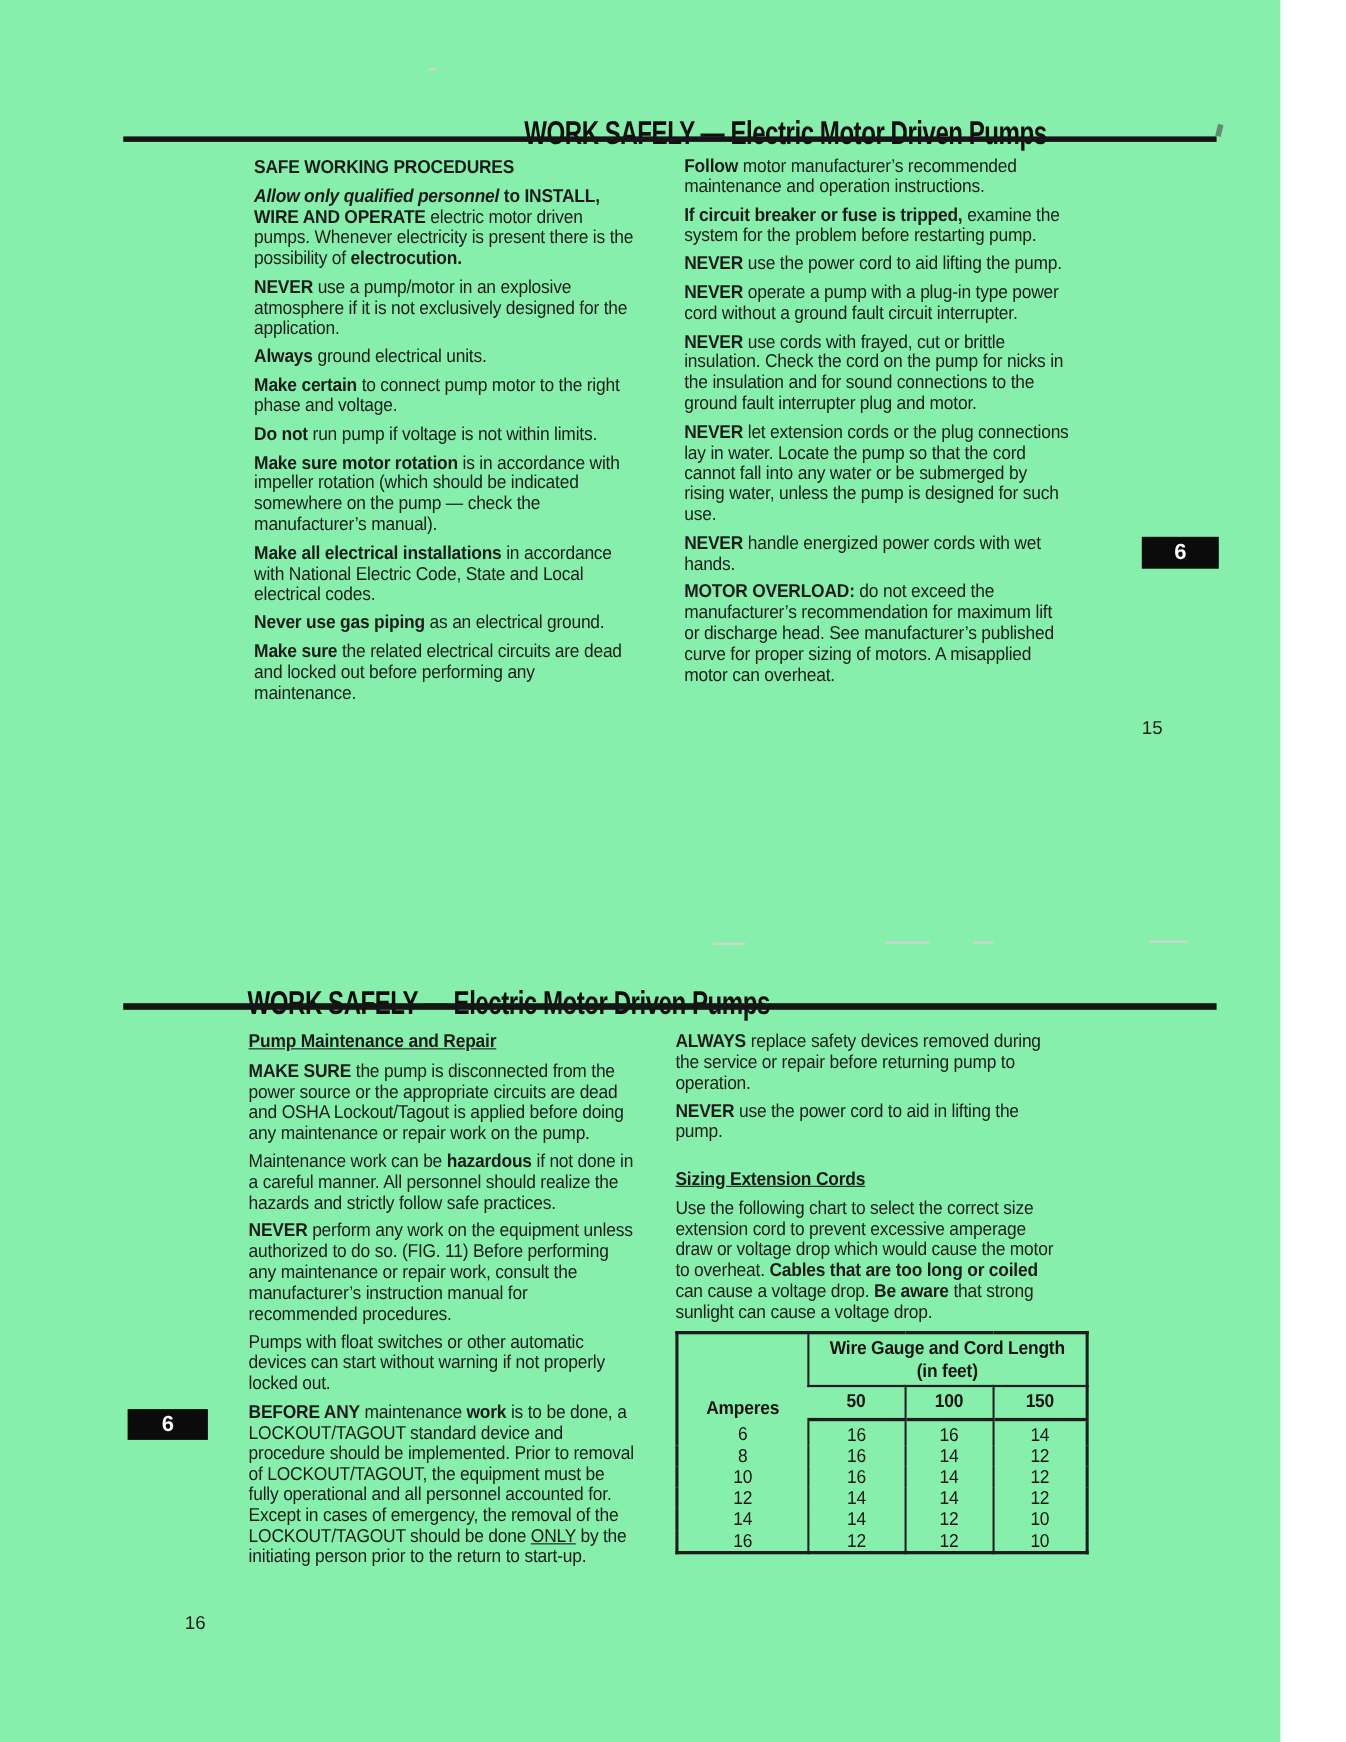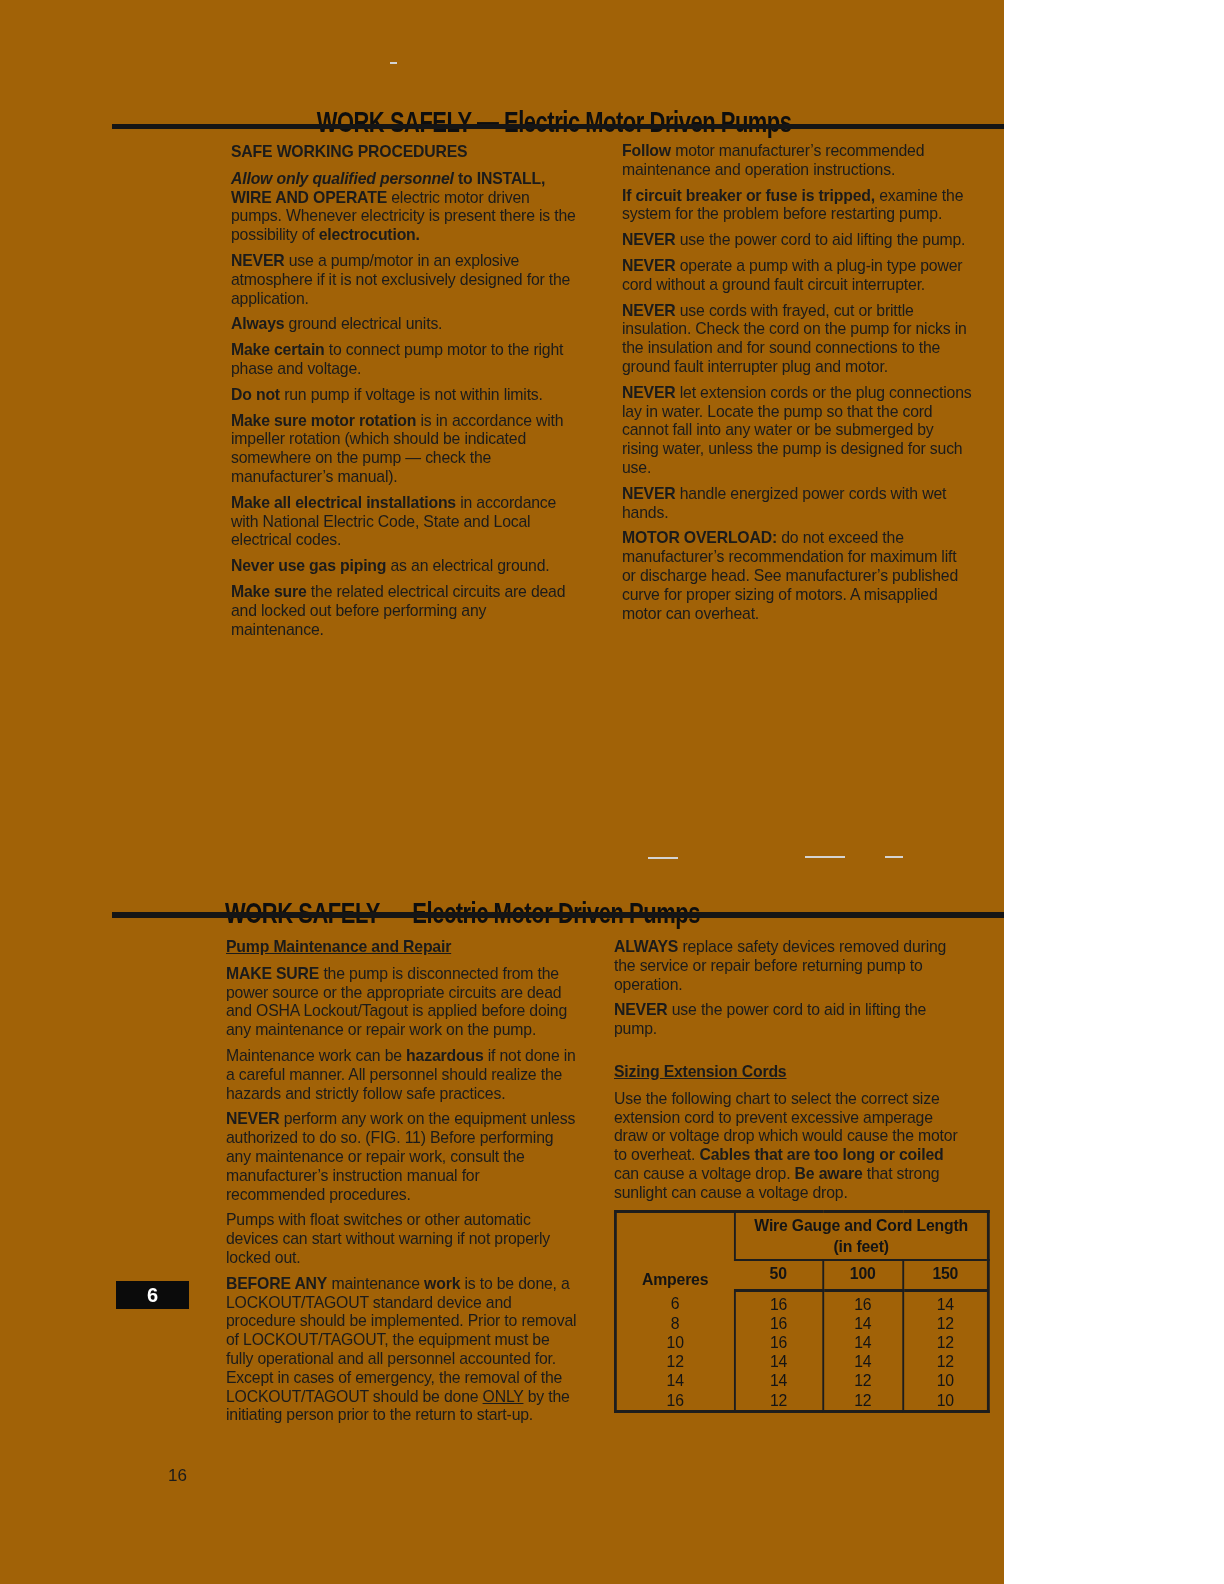--- a/index.html
+++ b/index.html
@@ -1,16 +1,16 @@
 <!DOCTYPE html>
 <html><head>
 <meta charset="utf-8">
 <style>
   html,body{margin:0;padding:0;background:#ffffff;}
-  .sheet{position:relative;width:1004px;height:1584px;background:#a16207;overflow:hidden;
+  .sheet{position:relative;width:1164px;height:1584px;background:#86efac;overflow:hidden;
          font-family:"Liberation Sans",sans-serif;color:#1b1b1b;}
   .hdr{position:absolute;font-weight:bold;font-size:30px;white-space:nowrap;
        letter-spacing:-0.6px;color:#0e0e0e;transform:scaleX(0.73);}
   .hdr15{top:85px;right:212px;transform-origin:right top;}
   .hdr16{top:876px;left:225px;transform-origin:left top;}
   .rule{position:absolute;left:112px;width:994px;background:#151515;}
   .rule15{top:124px;height:5px;}
   .rule16{top:912px;height:6px;}
   .endmark{position:absolute;left:1106px;top:113px;width:5px;height:11px;background:#555;
            opacity:.65;transform:rotate(14deg);}
@@ -25,21 +25,21 @@
   .hd{margin-bottom:8px;}
   .gap{margin-top:24px;}
   .b{font-weight:bold;}
   .i{font-style:italic;}
   .u{text-decoration:underline;}
   .tab{position:absolute;background:#0b0b0b;color:#ffffff;display:flex;align-items:center;
        justify-content:center;font-weight:bold;font-size:20px;}
   .tab15{left:1038px;top:488px;width:70px;height:29px;}
   .tab16{left:116px;top:1281px;width:73px;height:28px;}
   .pagenum{position:absolute;font-size:17px;color:#1b1b1b;}
-  .pn15{left:1038px;top:681px;font-family:Liberation Mono, monospace;}
+  .pn15{left:1038px;top:652px;}
   .pn16{left:168px;top:1466px;}
   .cord-table{border-collapse:collapse;table-layout:fixed;width:401px;margin-top:6px;
               color:#141414;font-size:17px;border:3px solid #1d1d1d;}
   .cord-table th,.cord-table td{border-left:2px solid #1d1d1d;padding:0;}
   .cord-table th:first-child,.cord-table td:first-child{border-left:none;}
   .span-h{border-bottom:2px solid #1d1d1d;font-weight:bold;text-align:center;
           white-space:pre-line;line-height:21px;height:46px;vertical-align:middle;}
   .amp{vertical-align:bottom;font-weight:bold;text-align:center;padding-bottom:4px;}
   .len-row th{border-bottom:3px solid #1d1d1d;height:28px;font-weight:bold;text-align:center;}
   .cord-table tbody td{text-align:center;line-height:19.2px;}

